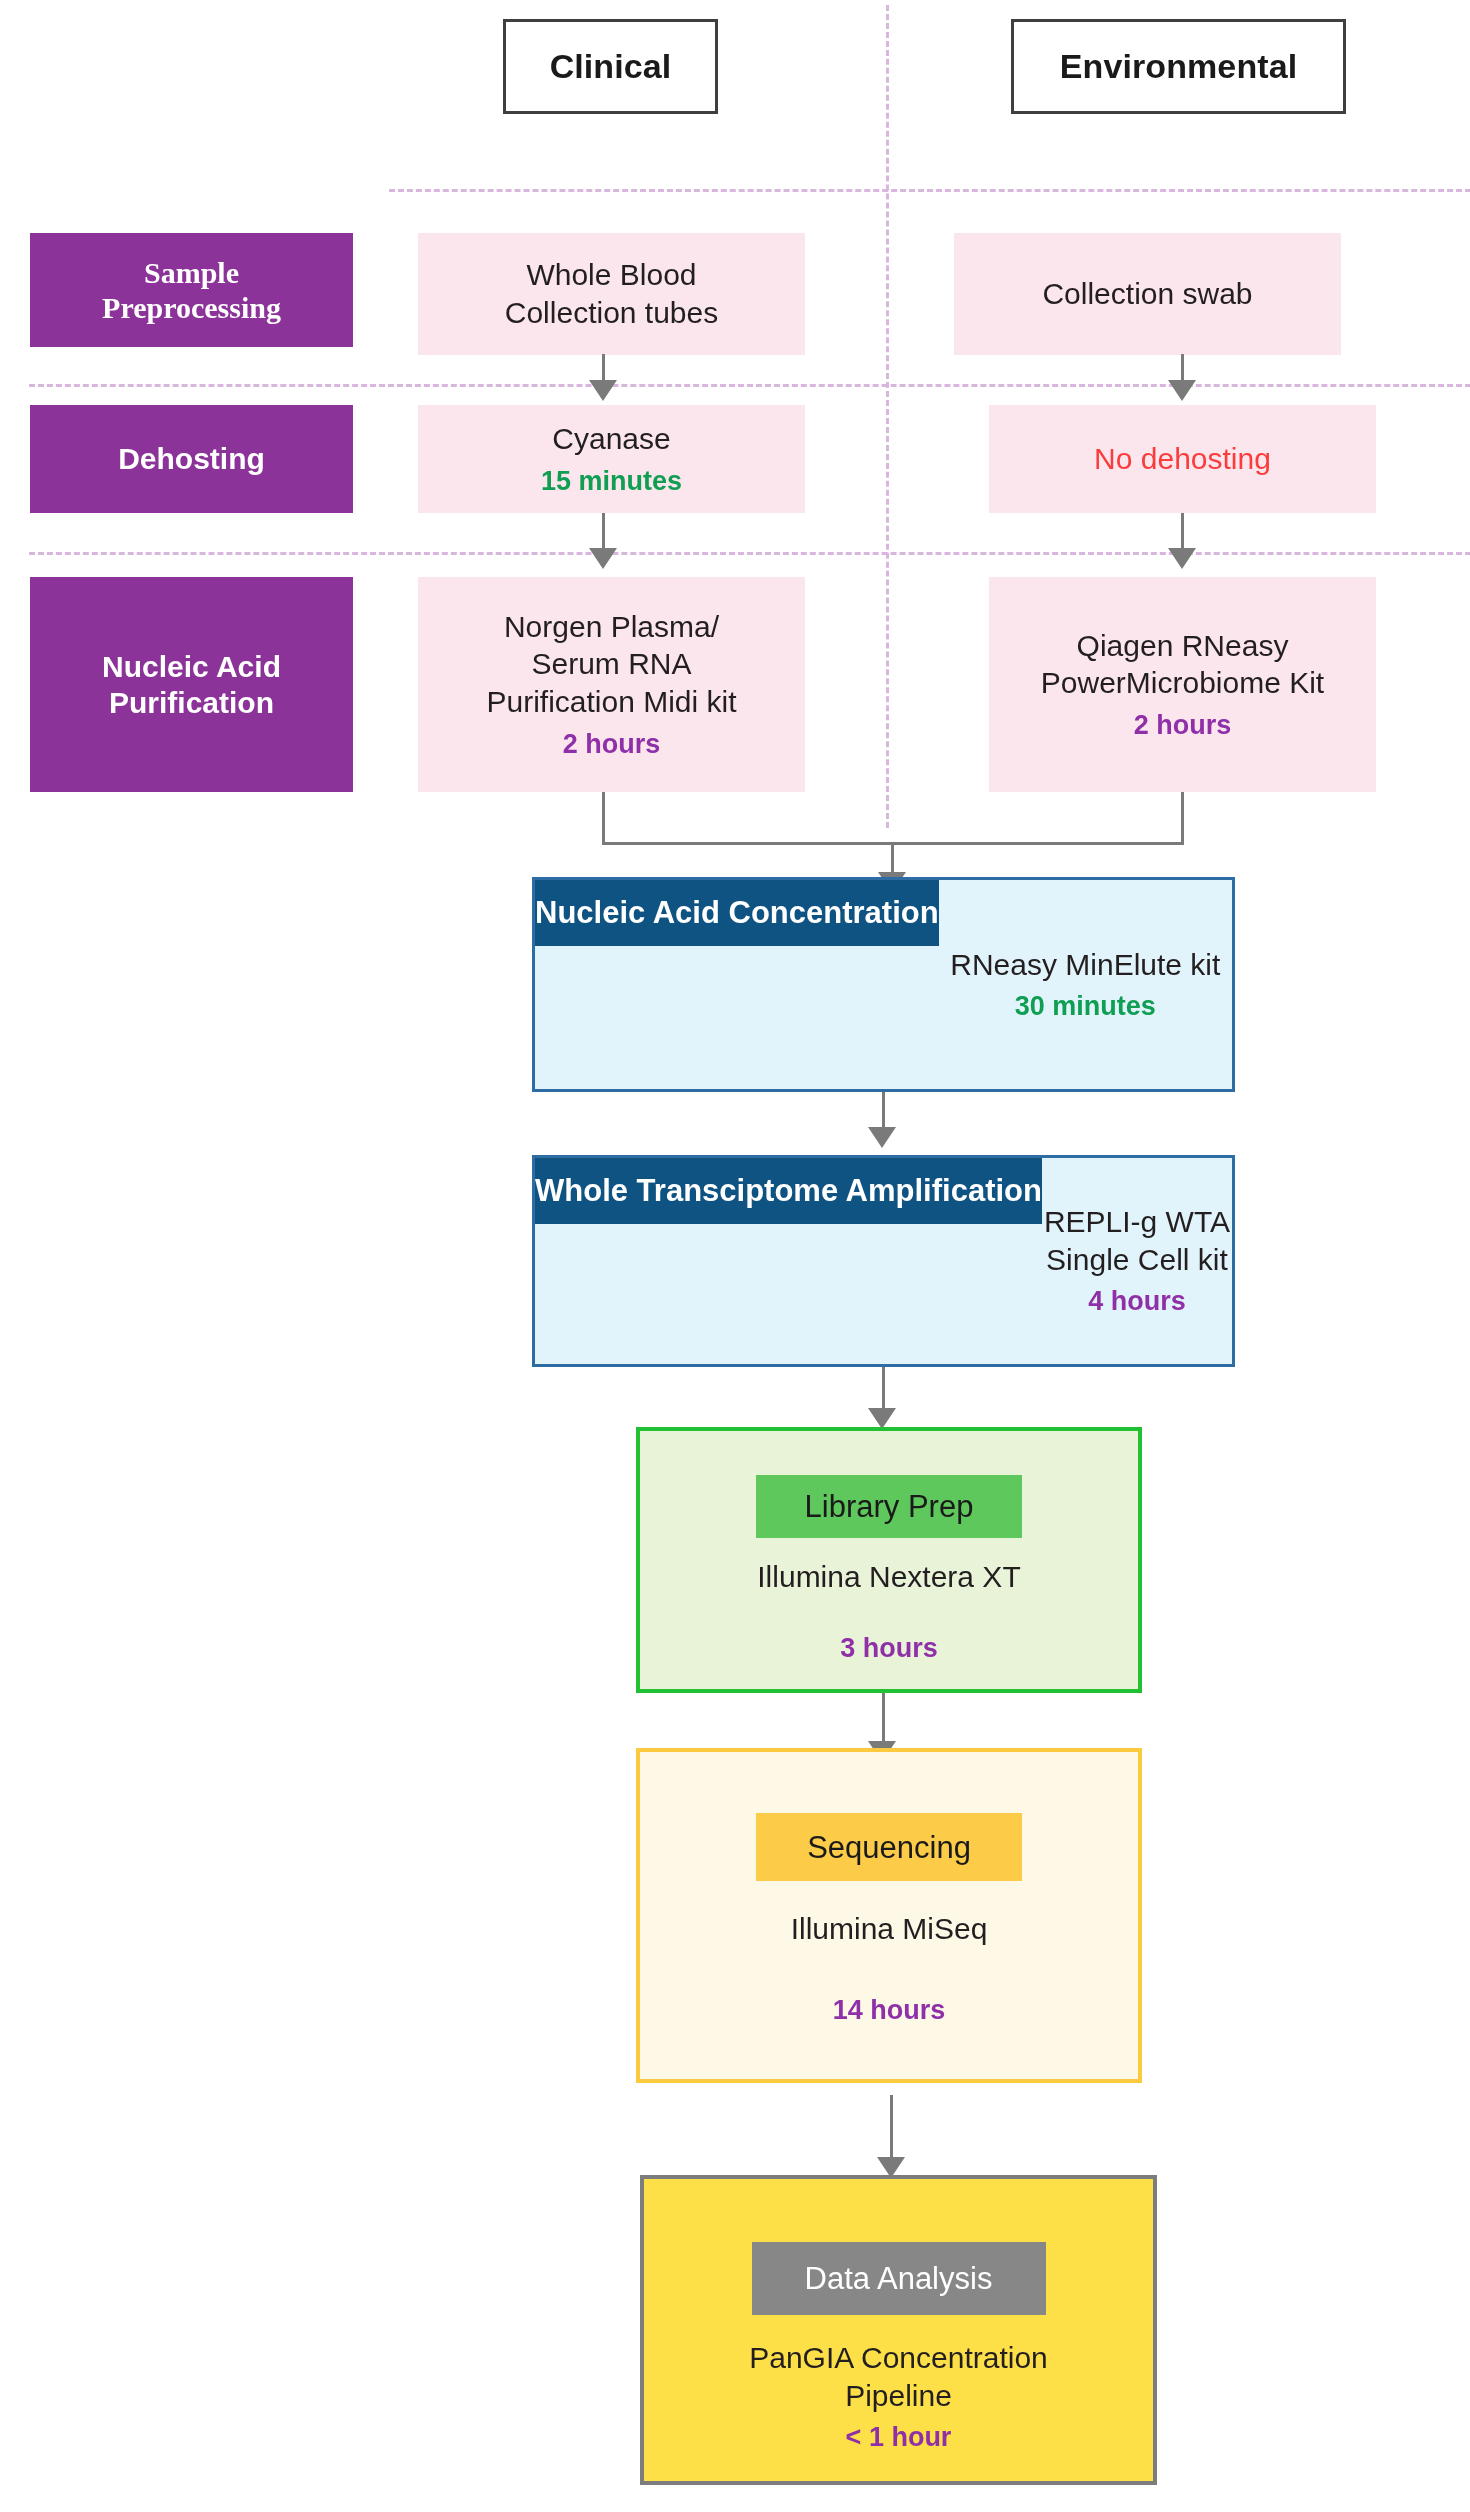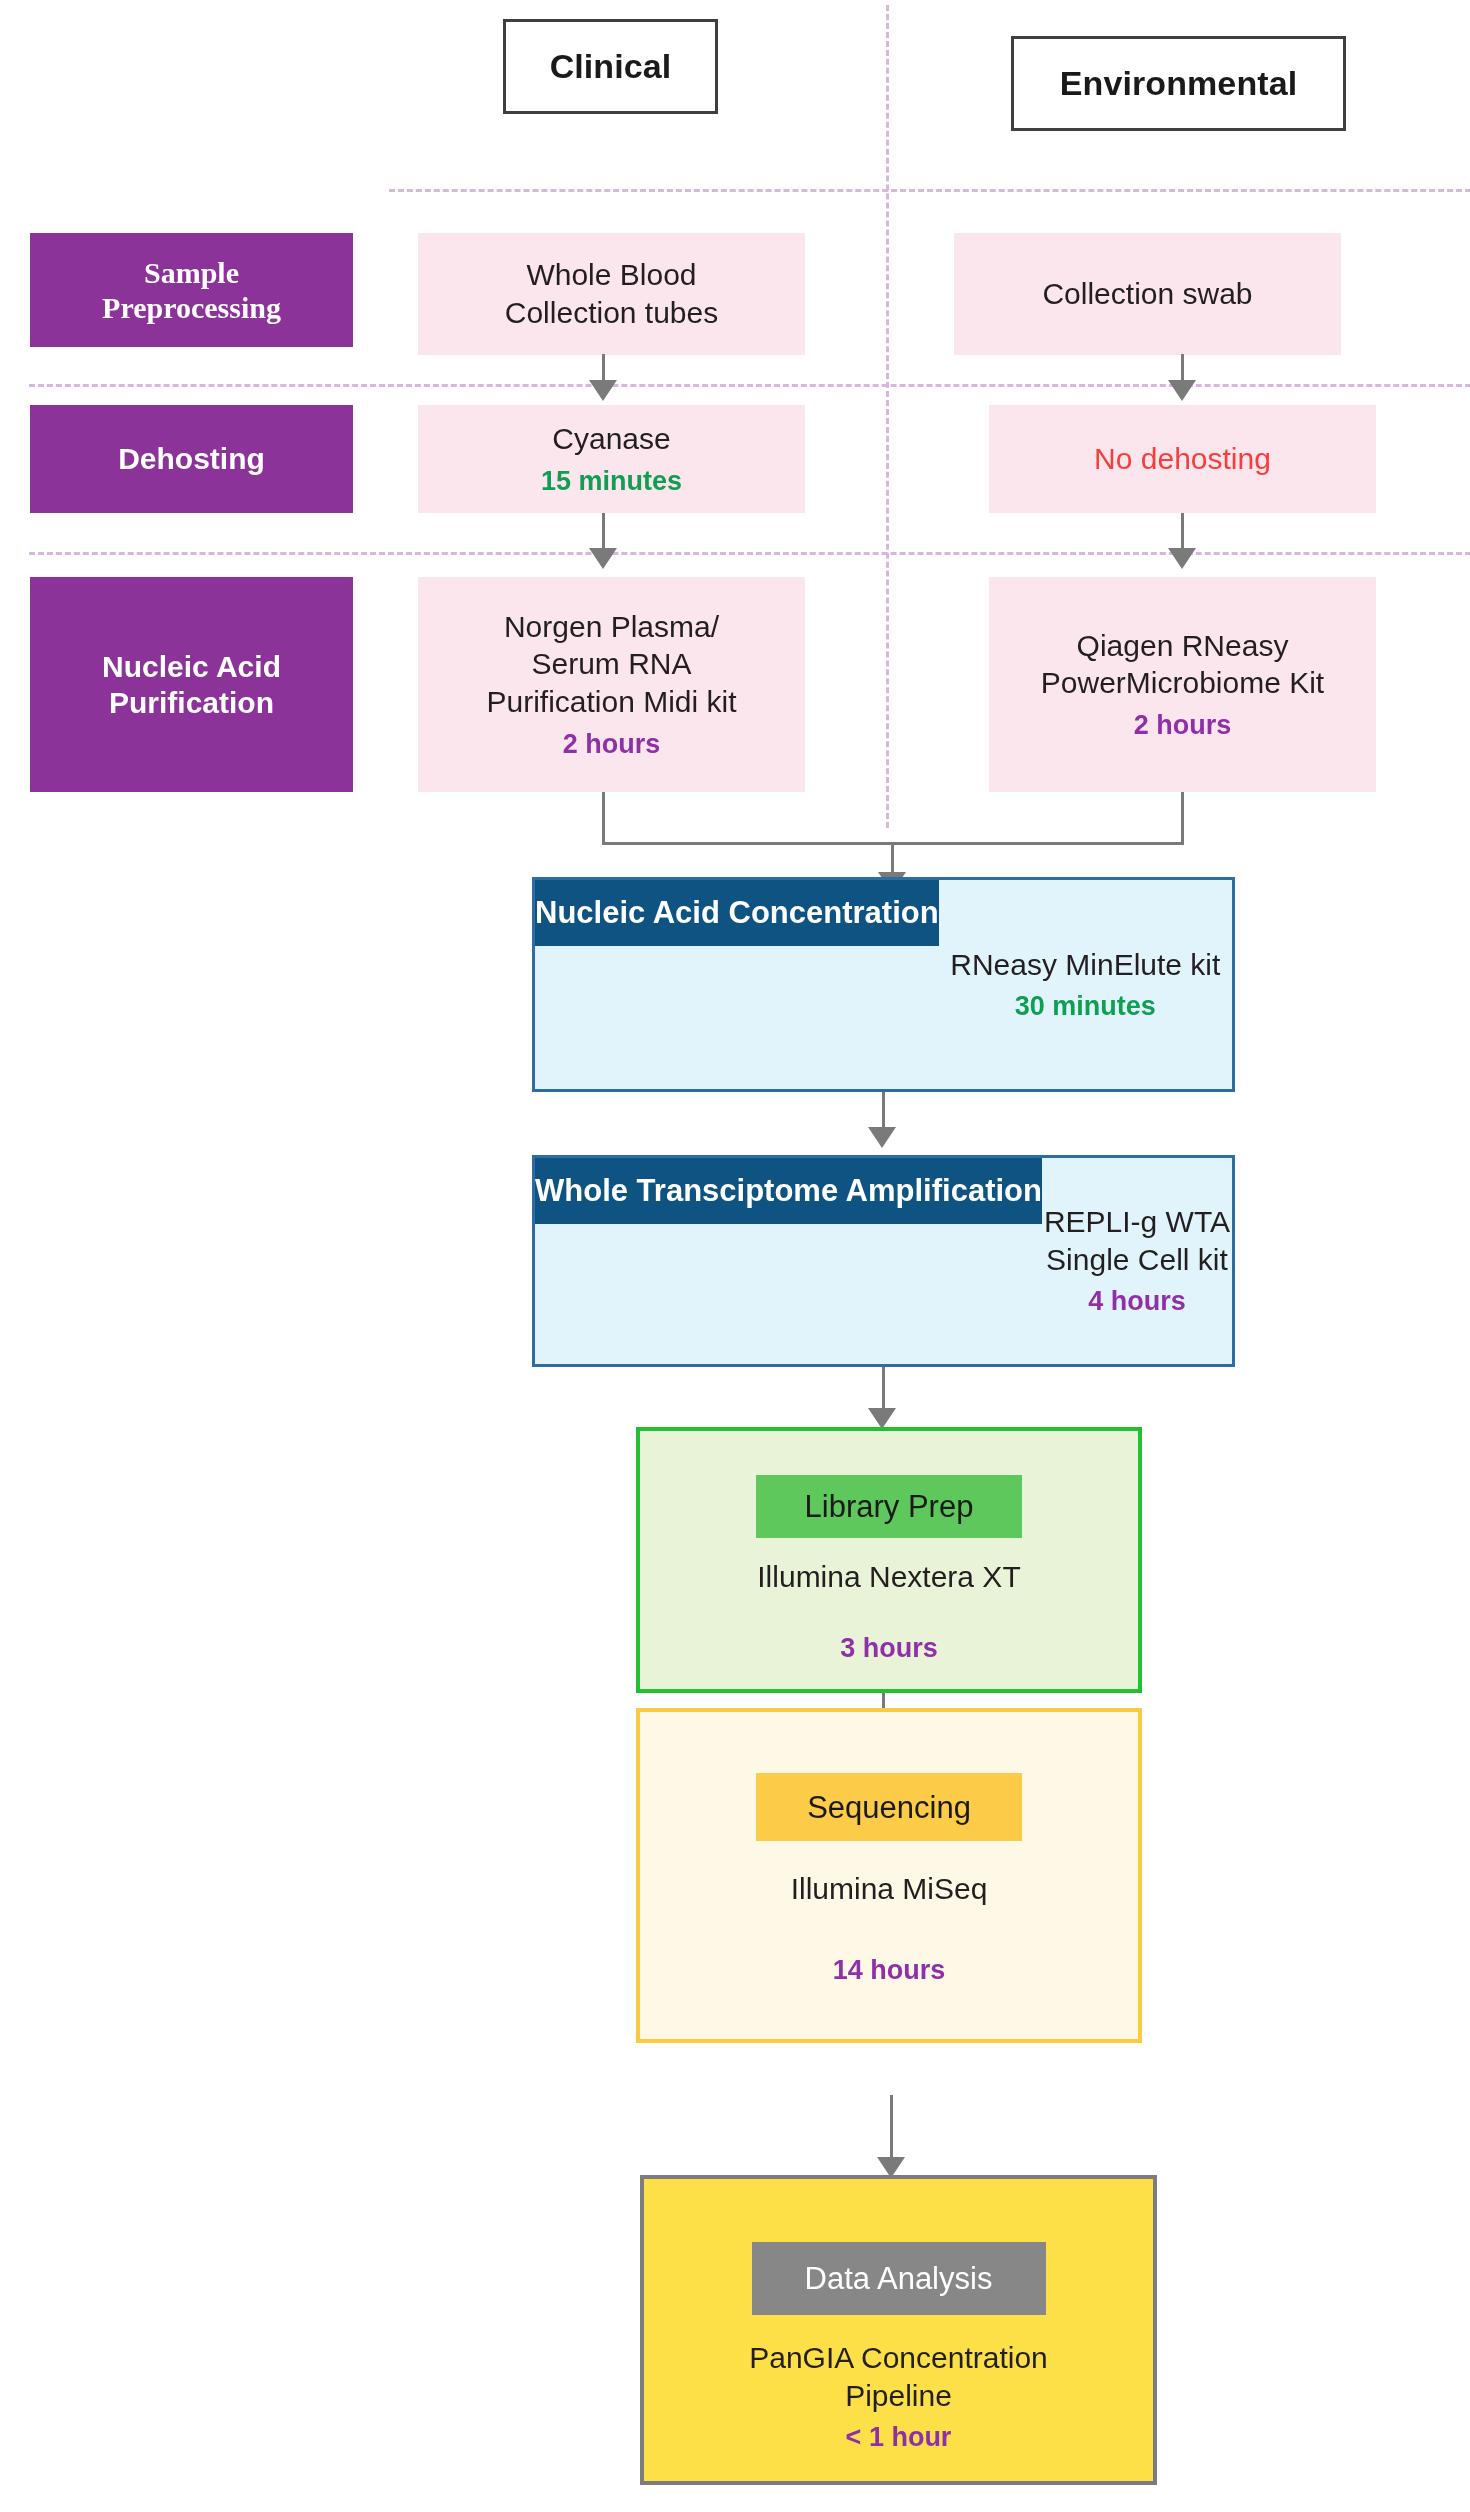--- a/index.html
+++ b/index.html
@@ -115,21 +115,21 @@
 <body>
 
 <div id="canvas">
 
   <div class="abs vdash" style="left:886px;top:5px;height:823px;"></div>
 
   <div class="abs colhead" style="left:503px;top:19px;width:215px;height:95px;">
     <span>Clinical</span>
   </div>
 
-  <div class="abs colhead" style="left:1011px;top:36px;width:335px;height:95px;">
+  <div class="abs colhead" style="left:1011px;top:19px;width:335px;height:95px;">
     <span>Environmental</span>
   </div>
 
   <div class="abs hdash" style="left:389px;top:189px;width:1082px;"></div>
   <div class="abs hdash" style="left:28.5px;top:384px;width:1442px;"></div>
   <div class="abs hdash" style="left:28.5px;top:552px;width:1442px;"></div>
 
   <div class="abs stage" style="left:30px;top:233px;width:323px;height:114px;font-family:Liberation Serif, serif;">
     <span>Sample</span>
     <span>Preprocessing</span>
@@ -217,21 +217,21 @@
 
   <div class="abs outbox greenbox" style="left:636px;top:1427px;width:506px;height:266px;padding-top:44px;">
     <div class="chip" style="width:266px;height:63px;">Library Prep</div>
     <div class="sub" style="margin-top:20px;">Illumina Nextera XT</div>
     <div class="dur-purple" style="margin-top:37px;">3 hours</div>
   </div>
 
   <div class="abs vline" style="left:882px;top:1693px;height:51px;"></div>
   <div class="abs arrowhead" style="left:868px;top:1741px;"></div>
 
-  <div class="abs outbox yellowbox" style="left:636px;top:1708px;width:506px;height:335px;padding-top:61px;">
+  <div class="abs outbox yellowbox" style="left:636px;top:1748px;width:506px;height:335px;padding-top:61px;">
     <div class="chip" style="width:266px;height:68px;">Sequencing</div>
     <div class="sub" style="margin-top:29px;">Illumina MiSeq</div>
     <div class="dur-purple" style="margin-top:47px;">14 hours</div>
   </div>
 
   <div class="abs vline" style="left:890px;top:2095px;height:66px;"></div>
   <div class="abs arrowhead" style="left:877px;top:2157px;"></div>
 
   <div class="abs outbox greybox" style="left:640px;top:2175px;width:517px;height:310px;padding-top:63px;">
     <div class="chip" style="width:294px;height:73px;">Data Analysis</div>

